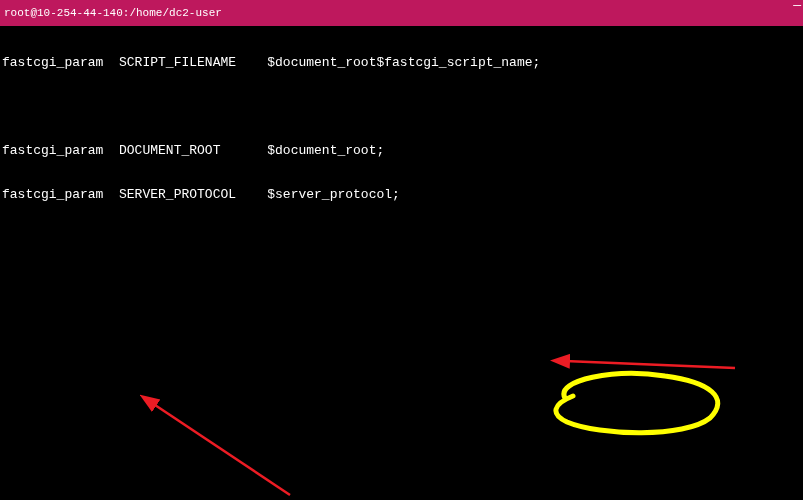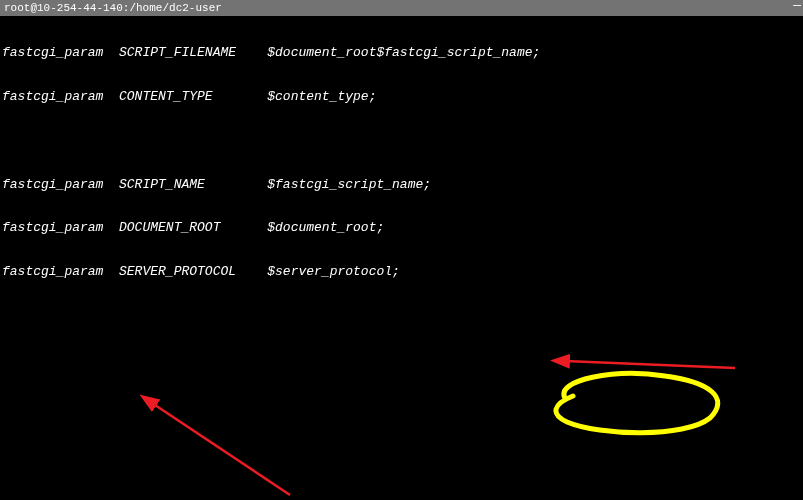--- a/index.html
+++ b/index.html
@@ -7,23 +7,23 @@
     width: 803px;
     height: 500px;
     background: #000;
     font-family: "Consolas", "Courier New", monospace;
     font-size: 13px;
     color: #fff;
     overflow: hidden;
     position: relative;
   }
   .title-bar {
-    background: #737373;
+    background: #be185d;
     color: #fff;
-    height: 16px;
+    height: 26px;
     display: flex;
     align-items: center;
     padding: 0 4px;
     font-size: 11px;
     position: relative;
   }
   .title-bar .title-text {
     flex: 1;
     white-space: nowrap;
     overflow: hidden;
@@ -34,43 +34,41 @@
     top: -2px;
     color: #fff;
     font-size: 13px;
   }
   .editor {
     padding: 1px 2px 0 2px;
     line-height: 14.6px;
     white-space: pre;
     position: relative;
   }
-  .line { display: block; min-height: 14.6px; font-style: italic; }
+  .line { display: block; min-height: 14.6px; }
   .arrow-svg {
     position: absolute;
     pointer-events: none;
   }
   .circle-svg {
     position: absolute;
     pointer-events: none;
   }
 </style>
 </head>
 <body>
 
 <div class="title-bar">
   <span class="title-text">root@10-254-44-140:/home/dc2-user</span>
   <span class="win-controls">—</span>
 </div>
 
 <div class="editor">
   <span class="line">fastcgi_param  SCRIPT_FILENAME    $document_root$fastcgi_script_name;</span>
-  <span class="line">fastcgi_param  CONTENT_TYPE       $content_type;</span>
   <span class="line"></span>
-  <span class="line">fastcgi_param  SCRIPT_NAME        $fastcgi_script_name;</span>
   <span class="line">fastcgi_param  DOCUMENT_ROOT      $document_root;</span>
   <span class="line">fastcgi_param  SERVER_PROTOCOL    $server_protocol;</span>
   
   
   
   
   
   
   
   

